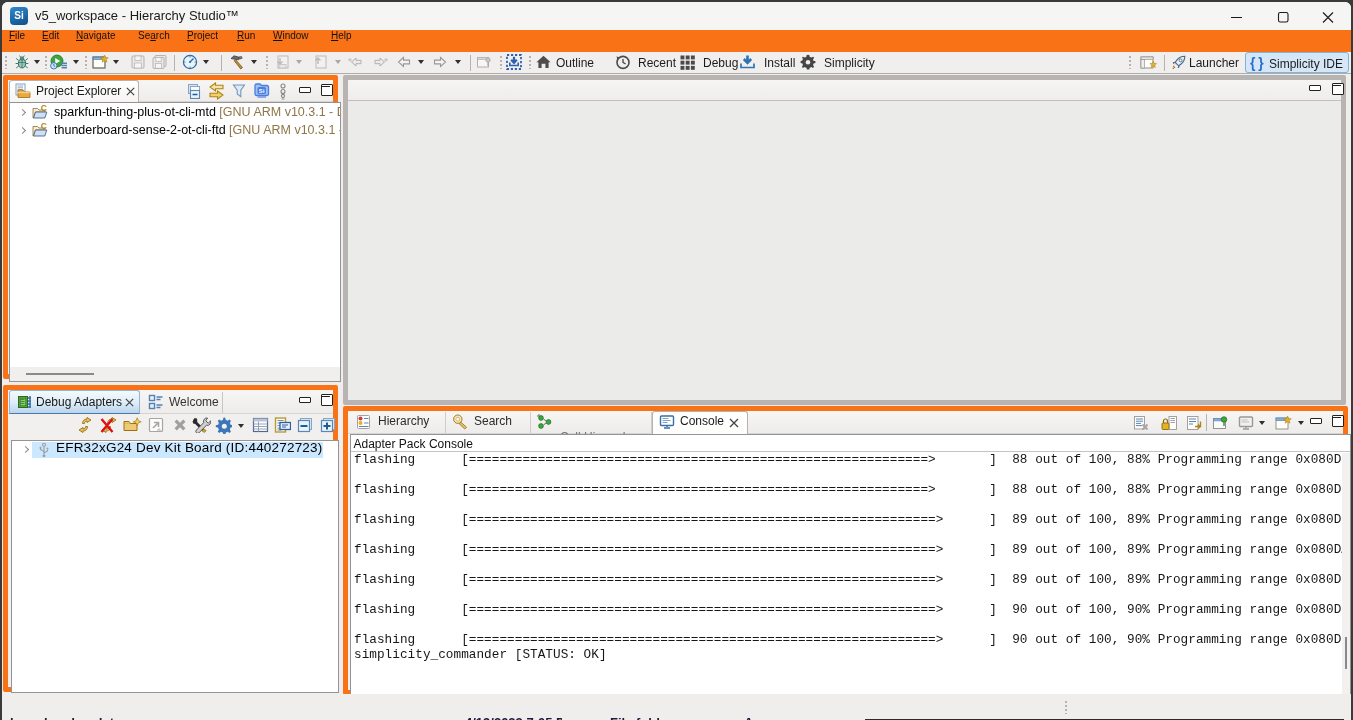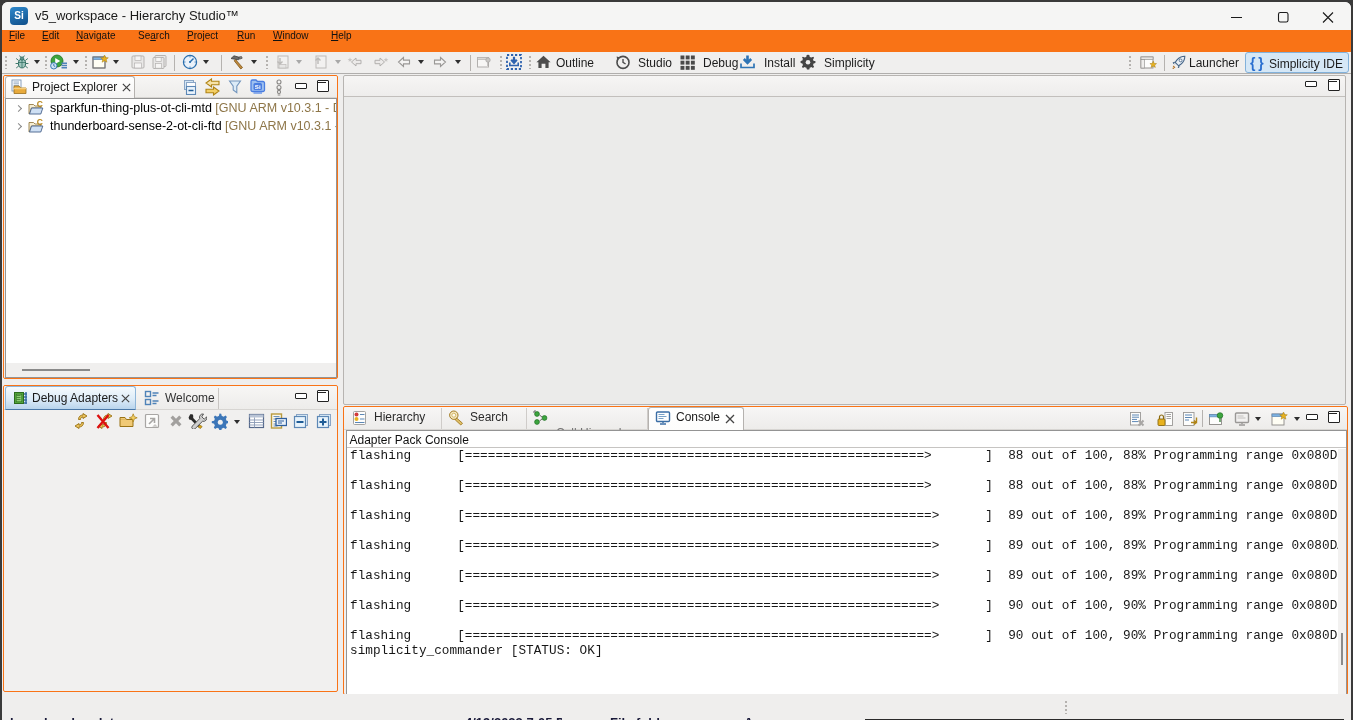--- a/index.html
+++ b/index.html
@@ -18,21 +18,21 @@
 #menubar span { position:absolute; top:0px; }
 #toolbar { position:absolute; left:0; top:50px; width:100%; height:22px; background:#f0efee; }
 .grip { position:absolute; width:2px; height:14px;
   background-image:radial-gradient(circle, #b5b2af 0.9px, transparent 1.1px); background-size:2px 4px; }
 .tsep { position:absolute; width:1px; height:16px; background:#b5b2af; }
 .ti { position:absolute; width:16px; height:16px; }
 .dd { position:absolute; width:0; height:0; border-left:3.5px solid transparent; border-right:3.5px solid transparent;
   border-top:4px solid #2e2e2e; }
 .dd.dis { border-top-color:#a8a8a8; }
 .tblabel { position:absolute; font-size:12px; color:#1c1c1c; }
-.panel { position:absolute; background:#f1f0ef; border:1px solid #f97316; border-radius:2px; }
+.panel { position:absolute; background:#f1f0ef; border:5px solid #f97316; border-radius:2px; }
 .contentbox { position:absolute; background:#fff; border:1px solid #8f8f8f; overflow:hidden; }
 .treerow { position:absolute; font-size:12.5px; color:#000; white-space:nowrap; }
 .chev { position:absolute; width:5px; height:5px; border-right:1.5px solid #888; border-bottom:1.5px solid #888;
   transform:rotate(-45deg); }
 .ctmin { position:absolute; width:12px; height:6px; border:1.7px solid #222; background:#fff; border-radius:1px; }
 .ctmax { position:absolute; width:12px; height:11.5px; border:1.6px solid #222; background:#fff; border-radius:1px; }
 .ctmax::before { content:""; position:absolute; left:0; top:0.5px; width:8px; height:1.5px; background:#222; }
 .tabsel { position:absolute; top:0; height:22px; background:linear-gradient(#ffffff,#f2f1f0);
   border:1px solid #b5b2af; border-bottom:none; border-radius:3px 3px 0 0; }
 .tabtxt { position:absolute; font-size:12px; color:#1a1a1a; white-space:nowrap; }
@@ -180,21 +180,21 @@
       <path d="M8.5 1.8 L15.6 8.2 H13.6 V14 H10.4 V9.8 H6.6 V14 H3.4 V8.2 H1.4 Z" fill="#4d4d4d"></path>
     </svg>
 
 <div class="tblabel" style="left:554px;top:54px">Outline</div>
 <svg class="ti" style="left:613px;top:52px;width:16px;height:16px" viewBox="0 0 16 16">
       <circle cx="8" cy="8.4" r="6" fill="none" stroke="#4d4d4d" stroke-width="1.6"></circle>
 <path d="M8 5 V8.4 L10.6 10" stroke="#4d4d4d" stroke-width="1.4" fill="none"></path>
 <path d="M2.2 5.5 L1.6 2.4 L4.6 3.3 Z" fill="#4d4d4d"></path>
     </svg>
 
-<div class="tblabel" style="left:636px;top:54px">Studio</div>
+<div class="tblabel" style="left:636px;top:54px">Recent</div>
 <svg class="ti" style="left:678px;top:53px;width:15px;height:15px" viewBox="0 0 15 15">
       <rect x="0.5" y="0.5" width="3.9" height="3.9" fill="#4a4a4a"></rect>
       <rect x="5.7" y="0.5" width="3.9" height="3.9" fill="#4a4a4a"></rect>
       <rect x="10.9" y="0.5" width="3.9" height="3.9" fill="#4a4a4a"></rect>
       <rect x="0.5" y="5.7" width="3.9" height="3.9" fill="#4a4a4a"></rect>
       <rect x="5.7" y="5.7" width="3.9" height="3.9" fill="#4a4a4a"></rect>
       <rect x="10.9" y="5.7" width="3.9" height="3.9" fill="#4a4a4a"></rect>
       <rect x="0.5" y="10.9" width="3.9" height="3.9" fill="#4a4a4a"></rect>
       <rect x="5.7" y="10.9" width="3.9" height="3.9" fill="#4a4a4a"></rect>
       <rect x="10.9" y="10.9" width="3.9" height="3.9" fill="#4a4a4a"></rect>
@@ -391,20 +391,34 @@
 <rect x="1.5" y="3.5" width="11" height="11" fill="#e8f3fb" stroke="#5c87b5" stroke-width="1.2"></rect>
 <path d="M3.5 9 H10.5" stroke="#1f5c96" stroke-width="2"></path>
       </svg>
 
 <svg class="ti" style="left:312px;top:27px;width:16px;height:16px" viewBox="0 0 16 16">
         <rect x="3.5" y="1.5" width="11" height="11" fill="#ddedf8" stroke="#8aa5c5" stroke-width="1"></rect>
 <rect x="1.5" y="3.5" width="11" height="11" fill="#e8f3fb" stroke="#5c87b5" stroke-width="1.2"></rect>
 <path d="M3.5 9 H10.5 M7 5.5 V12.5" stroke="#1f5c96" stroke-width="2"></path>
       </svg>
 
+<div class="contentbox" style="left:3px; top:50px; width:328px; height:253px; border-color:#949494;">
+<div style="position:absolute; left:20px; top:1px; width:291px; height:16px; background:#cce8ff;"></div>
+<div class="chev" style="left:11px; top:6px;"></div>
+<svg class="ti" style="left:24px;top:1px;width:16px;height:16px" viewBox="0 0 16 16">
+          <circle cx="8" cy="2.8" r="1.5" fill="none" stroke="#9aa0a6" stroke-width="1.1"></circle>
+<path d="M8 4.3 V13" stroke="#9aa0a6" stroke-width="1.2"></path>
+<path d="M8 9.5 L4.5 7.5 V6 M8 11 L11.5 9 V7.5" stroke="#9aa0a6" stroke-width="1.1" fill="none"></path>
+<rect x="3.6" y="4.8" width="1.8" height="1.8" fill="#9aa0a6"></rect>
+<circle cx="11.5" cy="6.6" r="1" fill="#9aa0a6"></circle>
+<path d="M6.5 13 h3 l-0.4 2 h-2.2 Z" fill="#9aa0a6"></path>
+        </svg>
+
+<div class="treerow" style="left:44px; top:-1px; font-size:13.5px; letter-spacing:0.2px;">EFR32xG24 Dev Kit Board (ID:440272723)</div>
+</div>
     </div>
     <div class="panel" id="consp" style="left:341px; top:404px; width:1005px; height:289px;">
 <div style="position:absolute; left:0; top:0; width:100%; height:23px; background:linear-gradient(#f7f6f5,#edecea); border-radius:2px 2px 0 0; border-bottom:1px solid #d7d5d2;"></div>
 <div style="position:absolute; left:1px; top:1px; width:97px; height:21px; border-right:1px solid #cfccc9;"></div>
       <svg class="ti" style="left:8px;top:3px;width:16px;height:16px" viewBox="0 0 16 16">
         <rect x="1.5" y="1.5" width="12" height="13" rx="1" fill="#fdfdfc" stroke="#9a9896" stroke-width="0.9"></rect>
 <circle cx="4.5" cy="4.5" r="2" fill="#d23b3b"></circle>
 <circle cx="4.5" cy="9" r="2" fill="#e8b21f"></circle>
 <path d="M8 4.5 h4.5 M8 9 h4.5 M3 12.5 h9.5" stroke="#5c87b5" stroke-width="1.2"></path>
       </svg>

